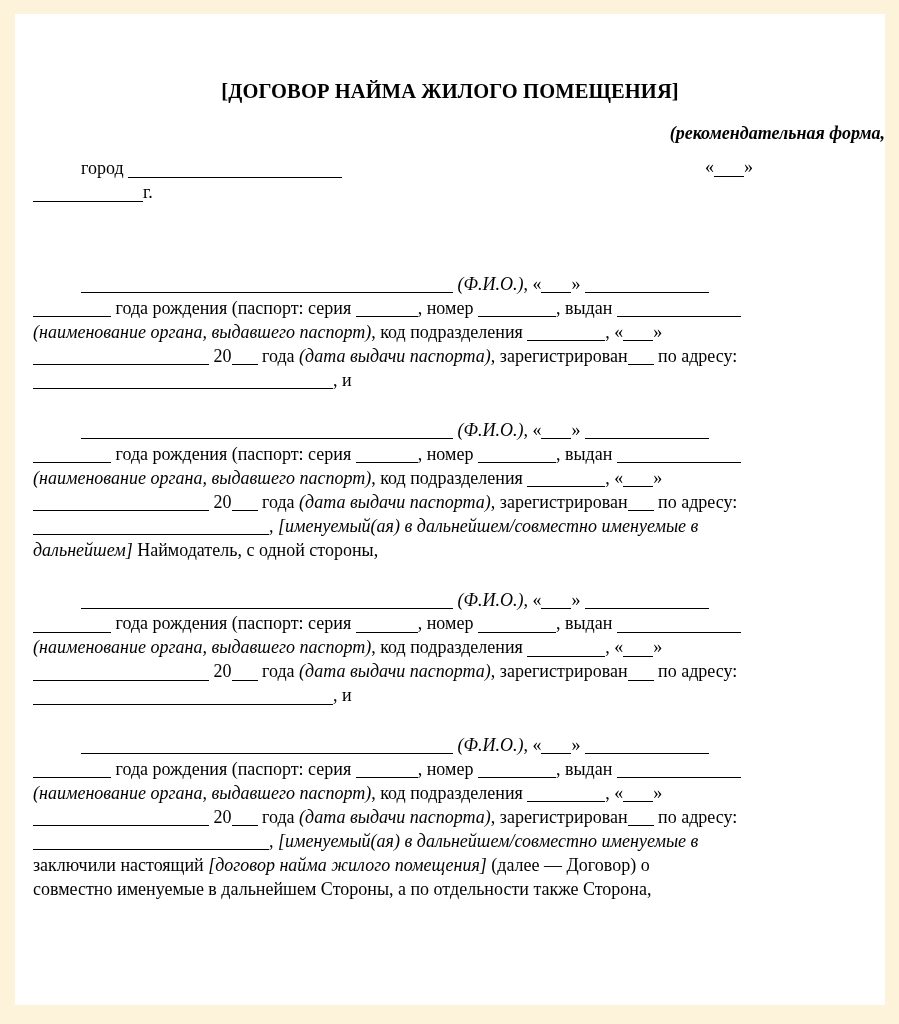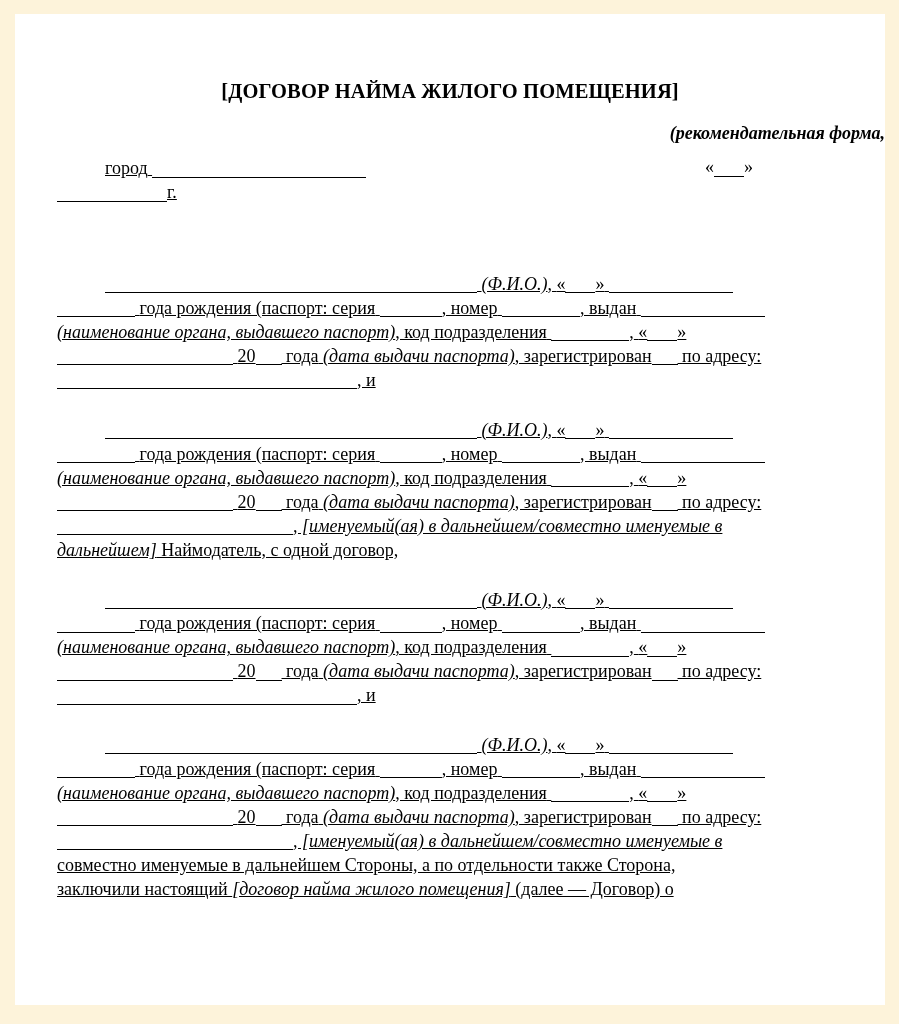--- a/index.html
+++ b/index.html
@@ -48,23 +48,22 @@
     font-size: 18px;
     color: #000;
     line-height: 1.32;
     margin: 0;
     padding-top: 18px;
   }
   .subtitle .sline { display: block; }
 
   
   .body-block {
-    padding-left: 42px;
+    padding-left: 18px;
     padding-right: 22px;
-    text-decoration: underline;
   }
   .line {
     font-size: 18px;
     color: #000;
     line-height: 1.33;
     white-space: pre-wrap;
     margin: 0;
   }
   .line.indent { padding-left: 48px; }
   .it { font-style: italic; }
@@ -134,21 +133,21 @@
     </div>
 
     <div class="gap-md"></div>
 
     <div class="body-block">
       <div class="line indent"><span class="bl bl-6xl"></span> <span class="it">(Ф.И.О.)</span><span>,</span> <span class="nowrap"><span>«</span><span class="bl bl-reg"></span><span>»</span></span> <span class="bl bl-xl"></span></div>
       <div class="line"><span class="bl bl-m"></span> <span>года рождения (паспорт: серия</span> <span class="bl bl-s"></span><span>, номер</span> <span class="bl bl-m"></span><span>, выдан</span> <span class="bl bl-xl"></span></div>
       <div class="line"><span class="it">(наименование органа, выдавшего паспорт)</span><span>, код подразделения</span> <span class="bl bl-m"></span><span>,</span> <span class="nowrap"><span>«</span><span class="bl bl-reg"></span><span>»</span></span></div>
       <div class="line"><span class="bl bl-2xl"></span> <span>20</span><span class="bl bl-xxs"></span> <span>года</span> <span class="it">(дата выдачи паспорта)</span><span>, зарегистрирован</span><span class="bl bl-xxs"></span> <span>по адресу:</span></div>
       <div class="line"><span class="bl bl-4xl"></span><span class="it">, [именуемый(ая) в дальнейшем/совместно именуемые в</span></div>
-      <div class="line"><span class="it">дальнейшем]</span><span> Наймодатель, с одной договор,</span></div>
+      <div class="line"><span class="it">дальнейшем]</span><span> Наймодатель, с одной стороны,</span></div>
     </div>
 
     <div class="gap-md"></div>
 
     <div class="body-block">
       <div class="line indent"><span class="bl bl-6xl"></span> <span class="it">(Ф.И.О.)</span><span>,</span> <span class="nowrap"><span>«</span><span class="bl bl-reg"></span><span>»</span></span> <span class="bl bl-xl"></span></div>
       <div class="line"><span class="bl bl-m"></span> <span>года рождения (паспорт: серия</span> <span class="bl bl-s"></span><span>, номер</span> <span class="bl bl-m"></span><span>, выдан</span> <span class="bl bl-xl"></span></div>
       <div class="line"><span class="it">(наименование органа, выдавшего паспорт)</span><span>, код подразделения</span> <span class="bl bl-m"></span><span>,</span> <span class="nowrap"><span>«</span><span class="bl bl-reg"></span><span>»</span></span></div>
       <div class="line"><span class="bl bl-2xl"></span> <span>20</span><span class="bl bl-xxs"></span> <span>года</span> <span class="it">(дата выдачи паспорта)</span><span>, зарегистрирован</span><span class="bl bl-xxs"></span> <span>по адресу:</span></div>
       <div class="line"><span class="bl bl-5xl"></span><span>, и</span></div>
@@ -158,18 +157,18 @@
 
     <div class="body-block">
       <div class="line indent"><span class="bl bl-6xl"></span> <span class="it">(Ф.И.О.)</span><span>,</span> <span class="nowrap"><span>«</span><span class="bl bl-reg"></span><span>»</span></span> <span class="bl bl-xl"></span></div>
       <div class="line"><span class="bl bl-m"></span> <span>года рождения (паспорт: серия</span> <span class="bl bl-s"></span><span>, номер</span> <span class="bl bl-m"></span><span>, выдан</span> <span class="bl bl-xl"></span></div>
       <div class="line"><span class="it">(наименование органа, выдавшего паспорт)</span><span>, код подразделения</span> <span class="bl bl-m"></span><span>,</span> <span class="nowrap"><span>«</span><span class="bl bl-reg"></span><span>»</span></span></div>
       <div class="line"><span class="bl bl-2xl"></span> <span>20</span><span class="bl bl-xxs"></span> <span>года</span> <span class="it">(дата выдачи паспорта)</span><span>, зарегистрирован</span><span class="bl bl-xxs"></span> <span>по адресу:</span></div>
       <div class="line"><span class="bl bl-4xl"></span><span class="it">, [именуемый(ая) в дальнейшем/совместно именуемые в</span></div>
     </div>
 
     <div class="body-block">
+      <div class="line"><span>заключили настоящий </span><span class="it">[договор найма жилого помещения]</span><span> (далее — Договор) о</span></div>
       <div class="line">совместно именуемые в дальнейшем Стороны, а по отдельности также Сторона,</div>
-      <div class="line"><span>заключили настоящий </span><span class="it">[договор найма жилого помещения]</span><span> (далее — Договор) о</span></div>
     </div>
 
   </div>
 </div>
 
 </body></html>

